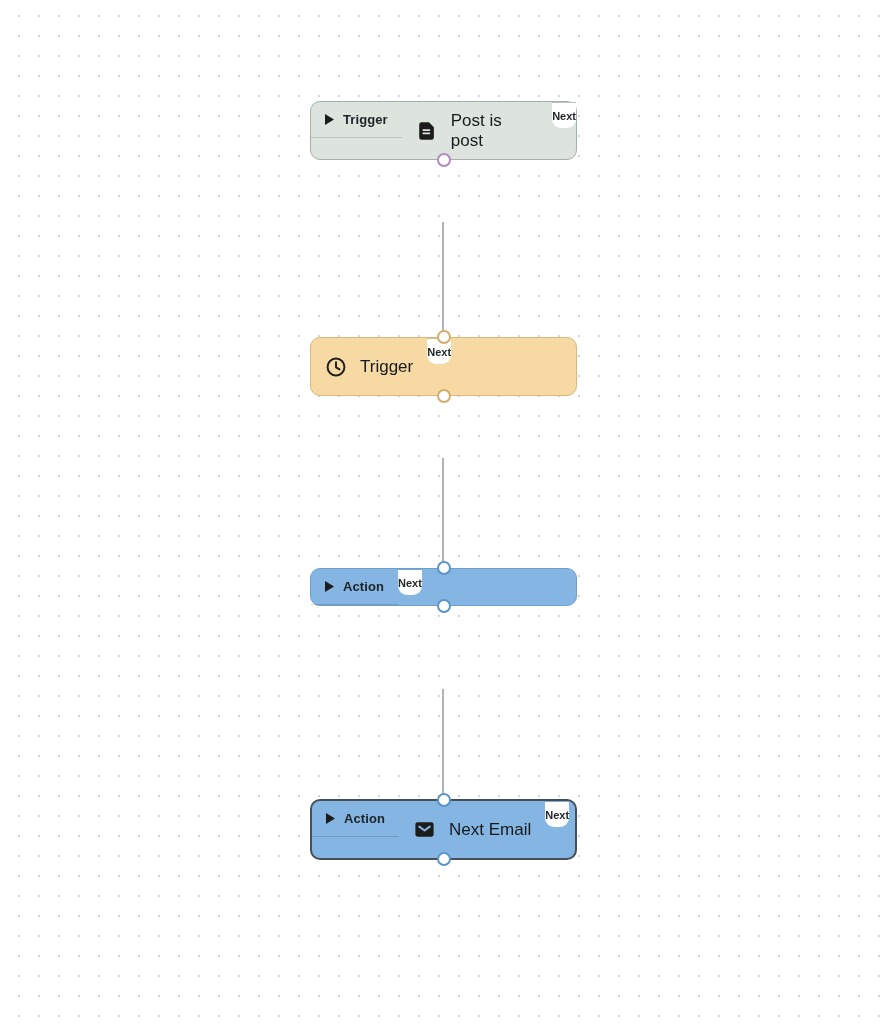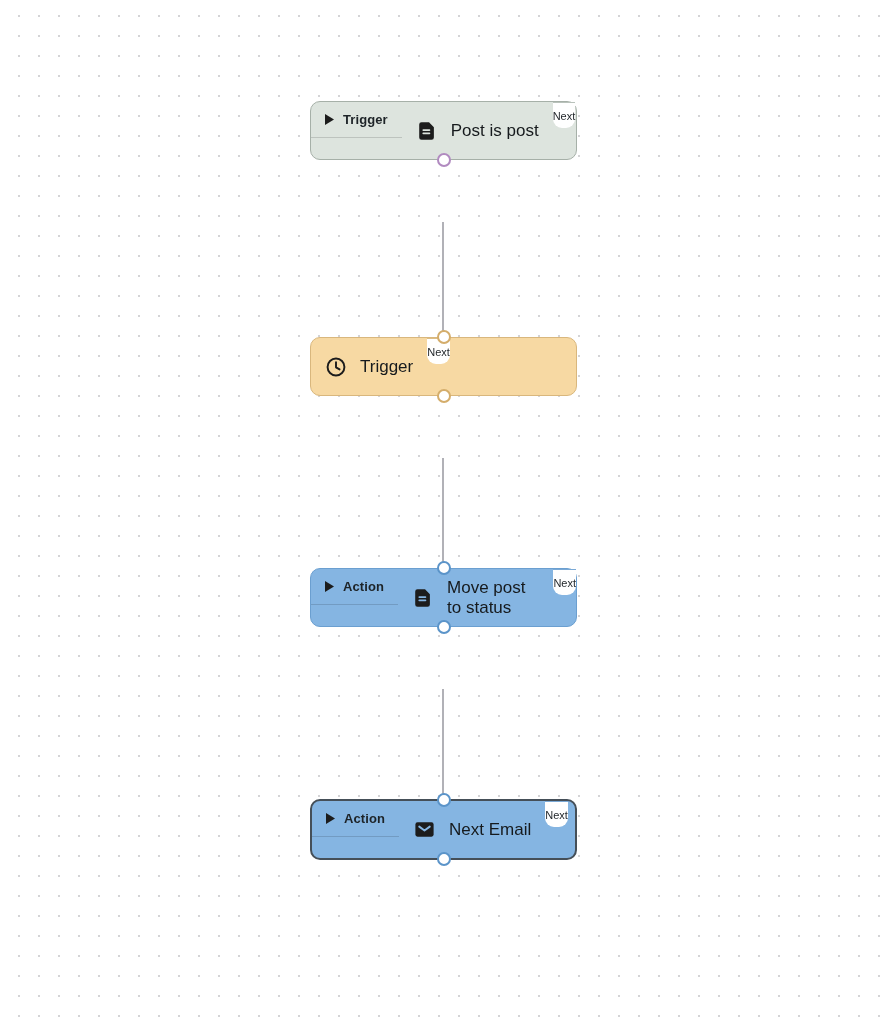--- a/index.html
+++ b/index.html
@@ -75,21 +75,21 @@
     height: 26px;
     display: flex;
     align-items: center;
     justify-content: center;
   }
   .node--trigger  .node-footer { border-top-color: #b9c2bb; }
   .node--advanced .node-footer { border-top-color: #ddbd85; }
   .node--action   .node-footer { border-top-color: #7aa9d6; }
   .node-footer span {
     font-size: 11px;
-    font-weight: 400;
+    font-weight: 700;
     color: #24292d;
   }
   .node-handle {
     position: absolute;
     width: 14px;
     height: 14px;
     left: calc(50% - 7px);
     border-radius: 50%;
     background: #ffffff;
     border: 2px solid #888;
@@ -156,30 +156,20 @@
   <div class="node node--action" style="top:568px;">
     <div class="node-handle node-handle--top handle--blue"></div>
     <div class="node-header">
       <span class="caret">
         <svg width="9" height="11" viewBox="0 0 9 11">
             <polygon points="0,0 9,5.5 0,11" fill="#1c1c1c"></polygon>
           </svg>
       </span>
       <span class="node-category">Action</span>
     </div>
-    <div class="node-body">
-      <span class="node-icon">
-        <svg width="22" height="22" viewBox="0 0 24 24">
-          <path d="M6 2.5h8.2l5.3 5.3V19a2.5 2.5 0 0 1-2.5 2.5H6A2.5 2.5 0 0 1 3.5 19V5A2.5 2.5 0 0 1 6 2.5z" fill="#1c1c1c"></path>
-          <rect x="7" y="10.2" width="8.6" height="1.9" rx="0.9" fill="#85b5e2"></rect>
-          <rect x="7" y="13.6" width="8.6" height="1.9" rx="0.9" fill="#85b5e2"></rect>
-        </svg>
-      </span>
-      <span class="node-label">Move post to status</span>
-    </div>
     <div class="node-footer">
       <span>Next</span>
     </div>
     <div class="node-handle node-handle--bottom handle--blue"></div>
   </div>
 
   <div class="node node--action node--selected" style="top:799px;">
     <div class="node-handle node-handle--top handle--blue"></div>
     <div class="node-header">
       <span class="caret">

